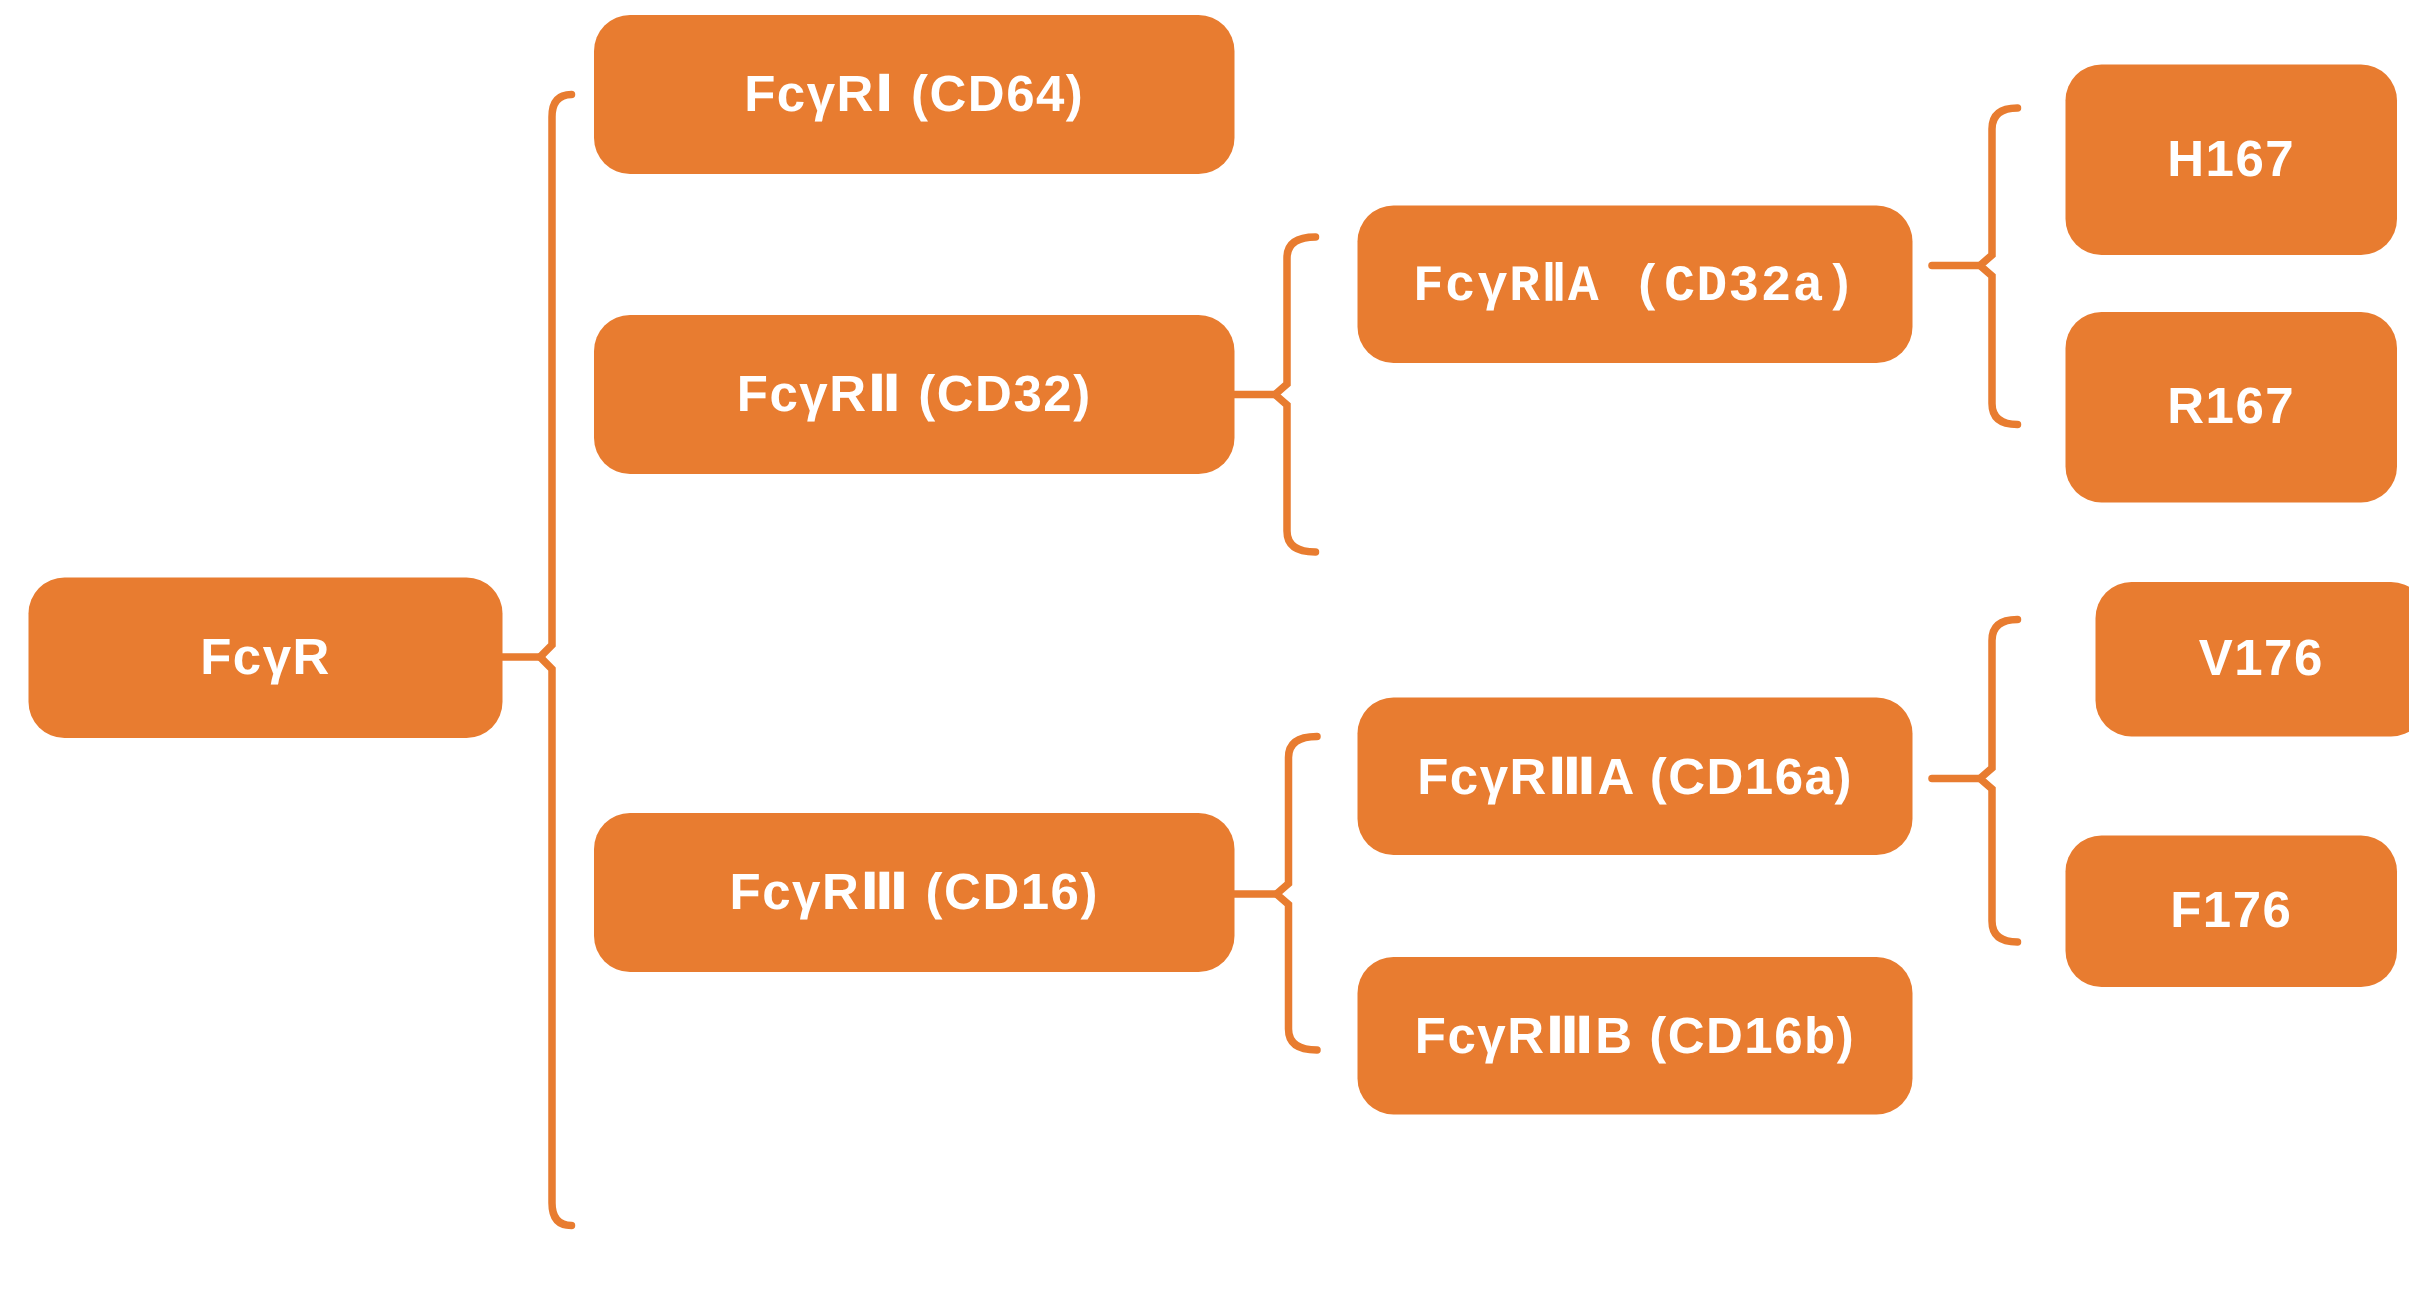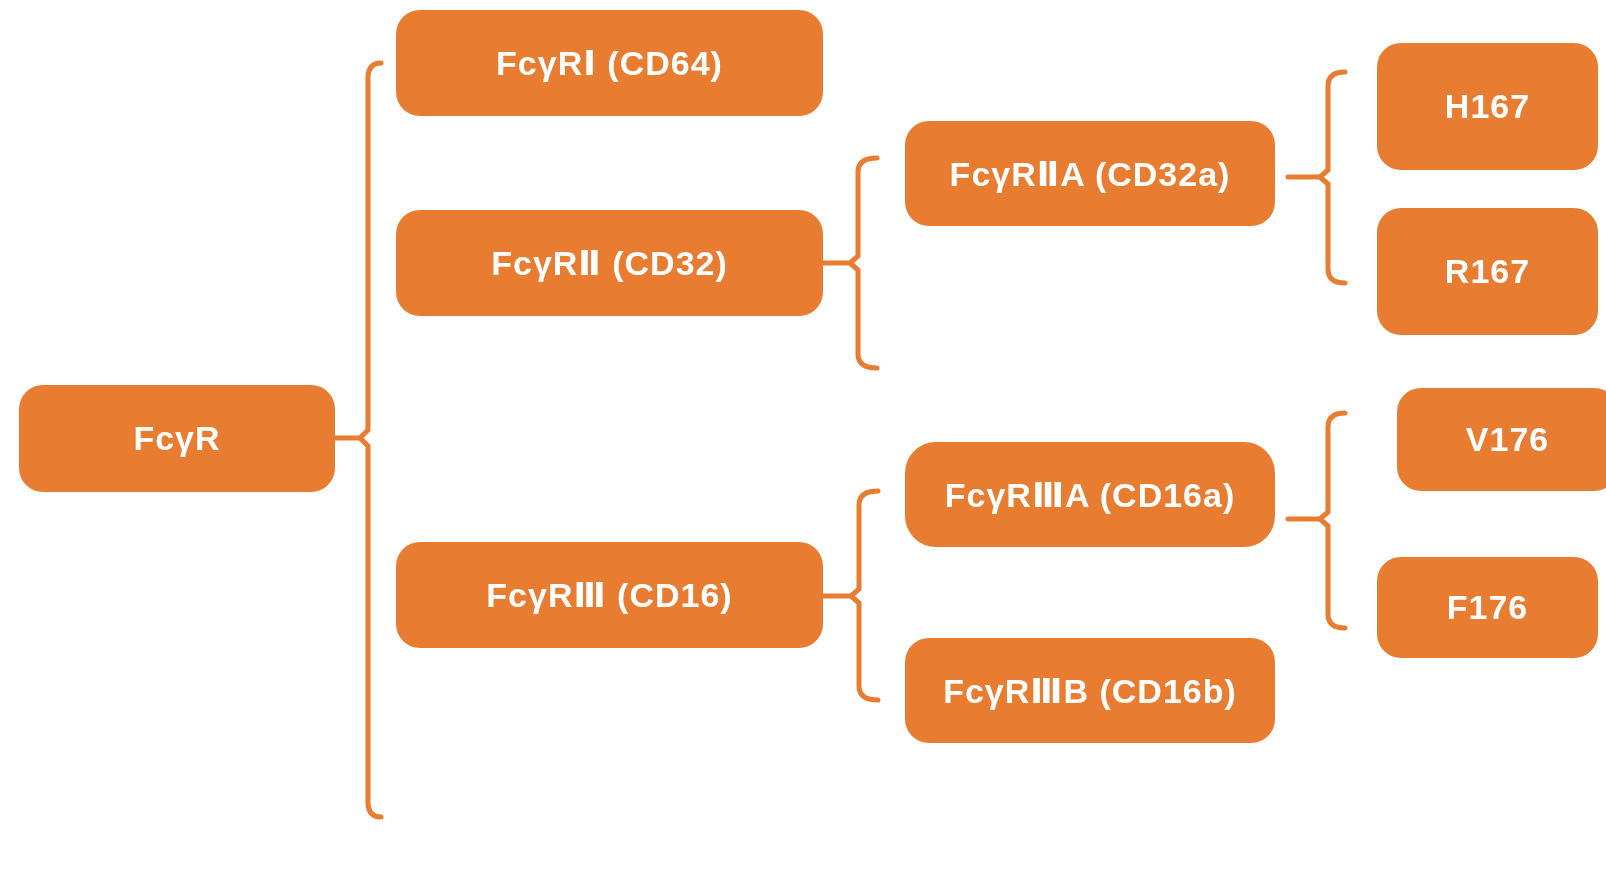--- a/index.html
+++ b/index.html
@@ -40,23 +40,23 @@
     white-space: nowrap;
   }
   
   .n-root { left: 19px;    top: 385px; width: 316px; height: 107px; }
   .n-l2   { left: 396px;  width: 427px; height: 106px; }
   .n-fcgr1 { top: 10px;  }
   .n-fcgr2 { top: 210px; }
   .n-fcgr3 { top: 542px; }
   .n-fcrn  { top: 761px; }
   .n-l3   { left: 905px;  width: 370px; height: 105px; }
-  .n-fcgr2a { top: 121px; }
+  .n-fcgr2a { top: 137px; font-family: Liberation Mono, monospace; }
   .n-fcgr2b { top: 299px; }
-  .n-fcgr3a { top: 442px; border-radius: 31px; }
+  .n-fcgr3a { top: 465px; }
   .n-fcgr3b { top: 638px; }
   .n-l4   { left: 1377px; width: 221px; height: 127px; }
   .n-h167 { top: 43px;  }
   .n-r167 { top: 208px; }
   .n-v176 { top: 388px; height: 103px; margin-left: 20px; }
   .n-f176 { top: 557px; height: 101px; }
 </style>
 </head>
 <body>
 

